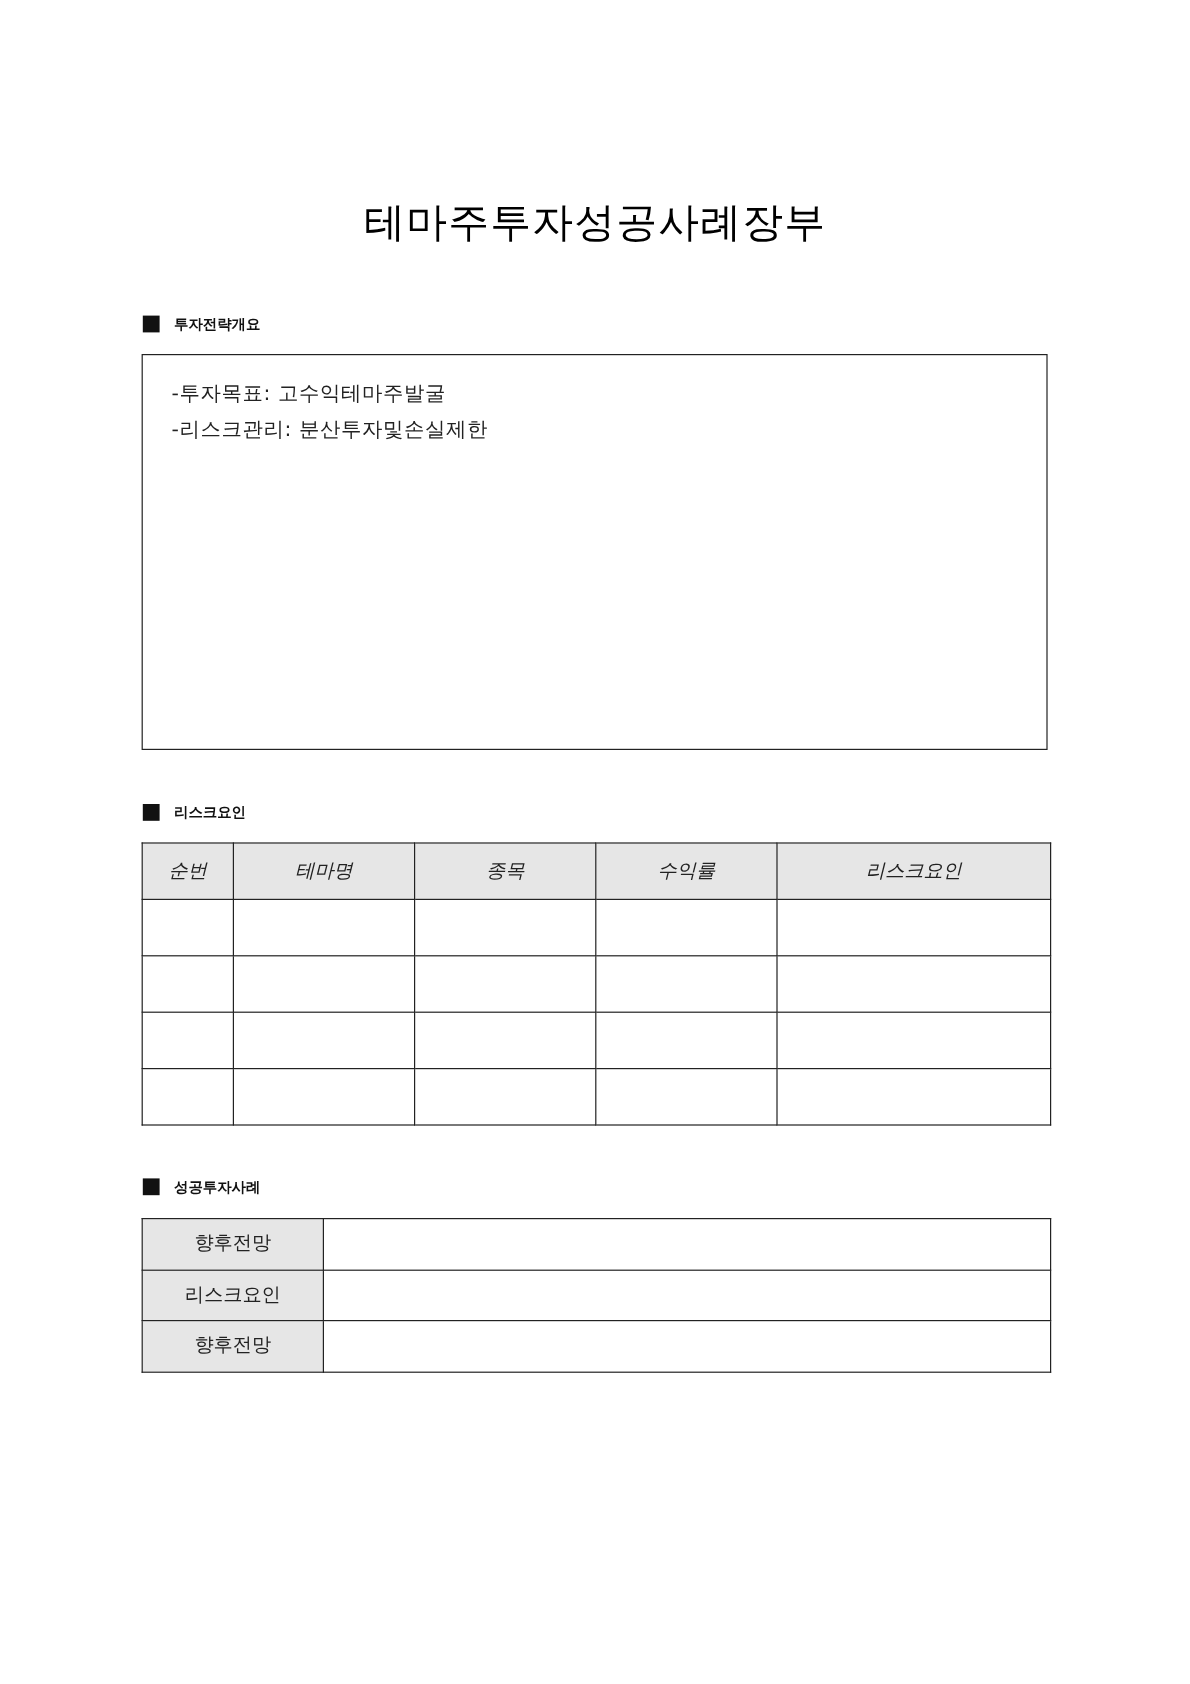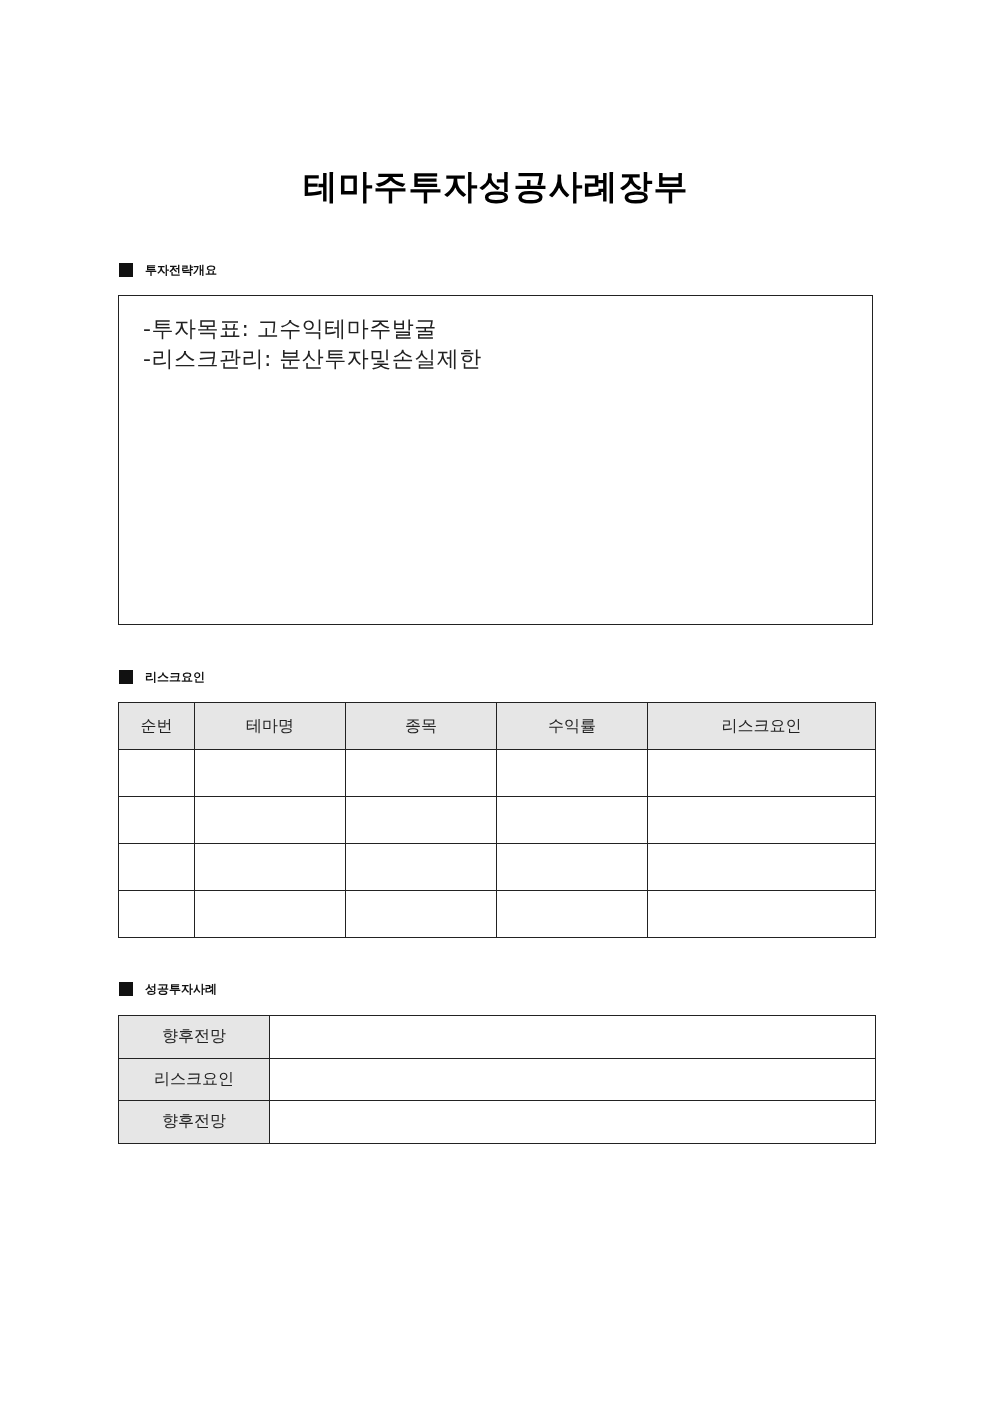--- a/index.html
+++ b/index.html
@@ -15,21 +15,21 @@
       color: #111111;
       overflow: hidden;
     }
     .page-title {
       position: absolute;
       top: 163px;
       left: 0;
       width: 992px;
       text-align: center;
       font-size: 34px;
-      font-weight: bold;
+      font-weight: normal;
       letter-spacing: 1px;
       color: #000000;
       line-height: 46px;
     }
     .section-heading {
       position: absolute;
       left: 119px;
       font-size: 12px;
       font-weight: bold;
       color: #111;
@@ -48,21 +48,21 @@
       position: absolute;
       top: 295px;
       left: 118px;
       width: 755px;
       height: 330px;
       border: 1.5px solid #222;
       box-sizing: border-box;
       padding: 18px 24px;
     }
     .overview-line {
-      font-size: 22px;
+      font-size: 17px;
       line-height: 29.5px;
       color: #222;
       letter-spacing: 0.5px;
     }
     table {
       border-collapse: collapse;
       position: absolute;
       table-layout: fixed;
     }
     td, th {
@@ -74,21 +74,21 @@
       padding: 0;
     }
     .header-cell {
       background: #e6e6e6;
     }
     .cases-table {
       top: 702px;
       left: 118px;
       width: 757px;
     }
-    .cases-table tr { height: 47px; }
+    .cases-table tr { height: 47px; font-style: italic; }
     .cases-table tr.head-row { height: 47px; }
     .detail-table {
       top: 1015px;
       left: 118px;
       width: 757px;
     }
     .detail-table tr { height: 42.5px; }
     .detail-label {
       width: 150px;
     }

